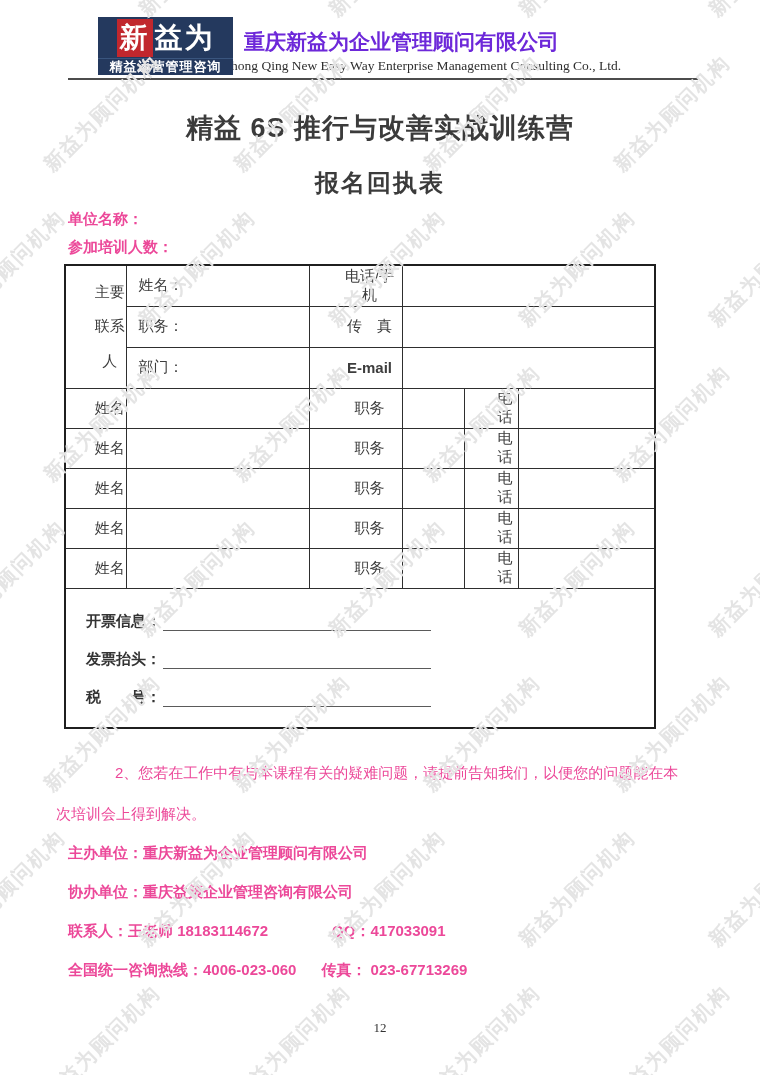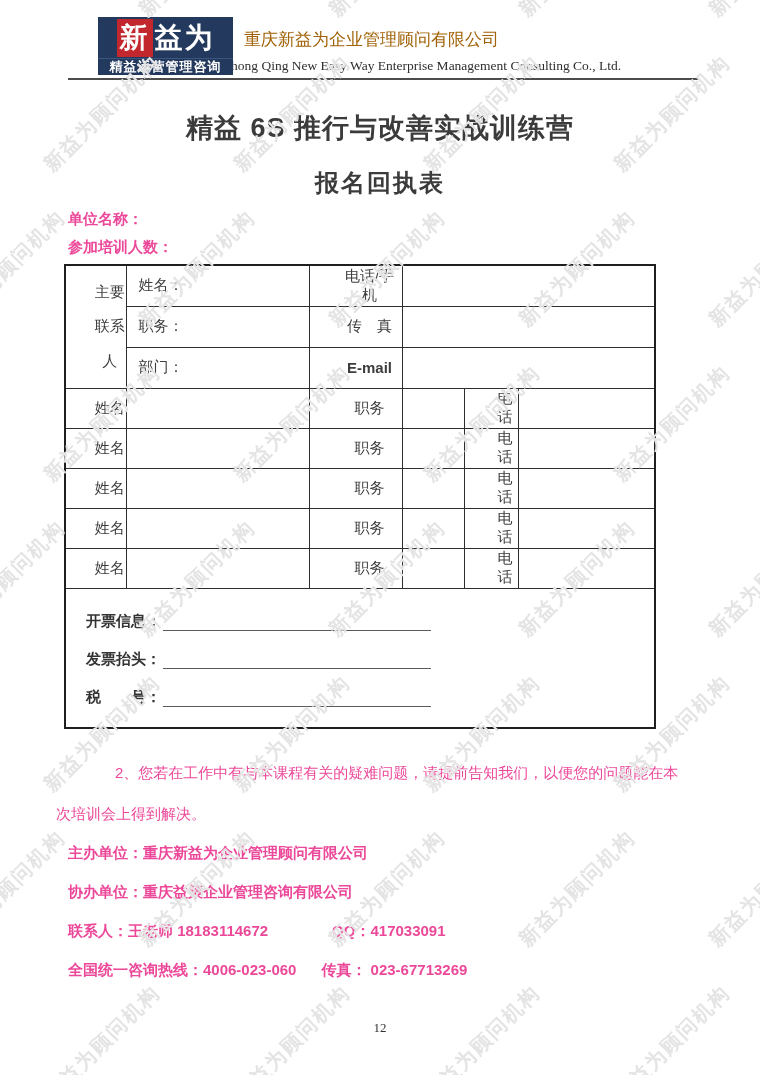--- a/index.html
+++ b/index.html
@@ -19,21 +19,21 @@
           display:flex; flex-direction:column; }
   .logo-brand {
     flex:1; background:#24395e; color:#fff; display:flex; align-items:center; justify-content:center;
     font-size:28px; font-weight:bold; letter-spacing:2px;
   }
   .logo-brand .hl { background:#c1272d; padding:0 3px; margin-right:2px; }
   .logo-tagline {
     height:17px; background:#24395e; color:#fff; border-top:1px solid #3a557e;
     font-size:13px; font-weight:bold; letter-spacing:1px; text-align:center; line-height:16px; white-space:nowrap;
   }
-  .company-cn { position:absolute; left:244px; top:28px; font-size:17px; font-weight:normal; color:#a16207; z-index:2; white-space:nowrap; }
+  .company-cn { position:absolute; left:244px; top:28px; font-size:21px; font-weight:bold; color:#6d28d9; z-index:2; white-space:nowrap; }
   .company-en { position:absolute; left:222px; top:58px; font-size:13.5px; color:#2e2e2e; z-index:1;
                 font-family:"Liberation Serif","DejaVu Serif",serif; white-space:nowrap; }
   .header-rule { position:absolute; left:68px; top:78px; width:630px; height:2px; background:#4c4c4c; z-index:2; }
   
   .title  { position:absolute; left:0; top:110px; width:100%; text-align:center;
             font-size:27px; font-weight:bold; color:#3b3b3b; letter-spacing:1px; }
   .subtitle { position:absolute; left:0; top:167px; width:100%; text-align:center;
             font-size:24px; font-weight:bold; color:#3b3b3b; letter-spacing:2px; }
   
   .line { position:absolute; font-size:15px; color:#ec4899; white-space:nowrap; z-index:2; }

